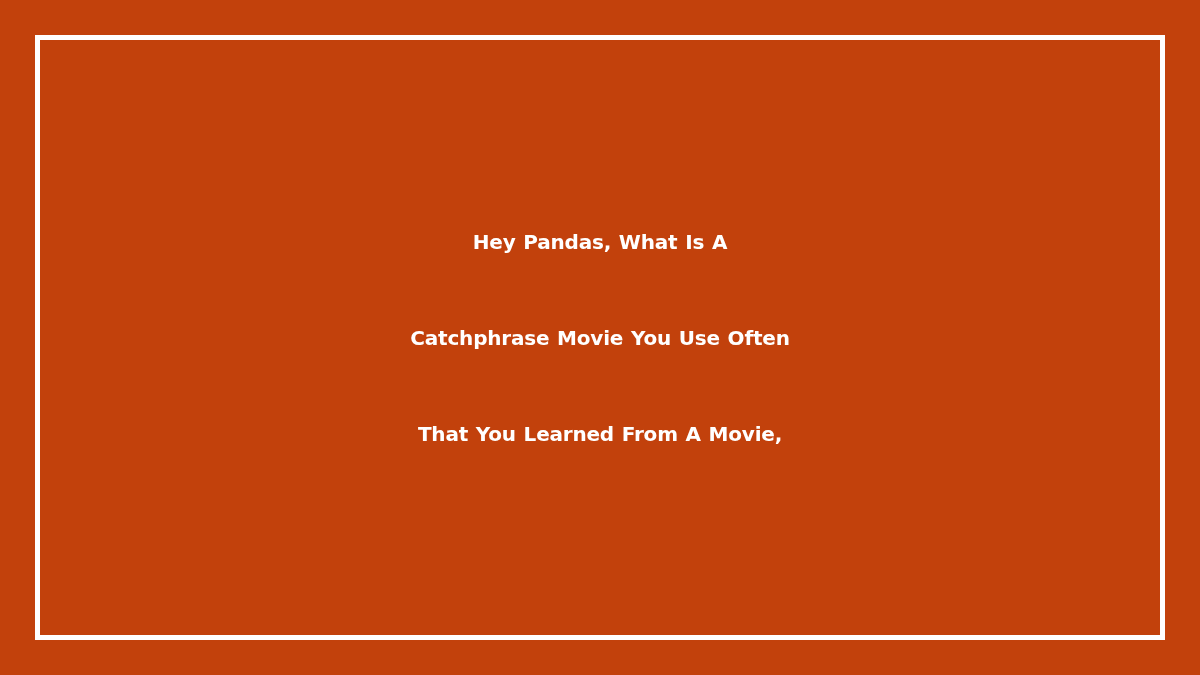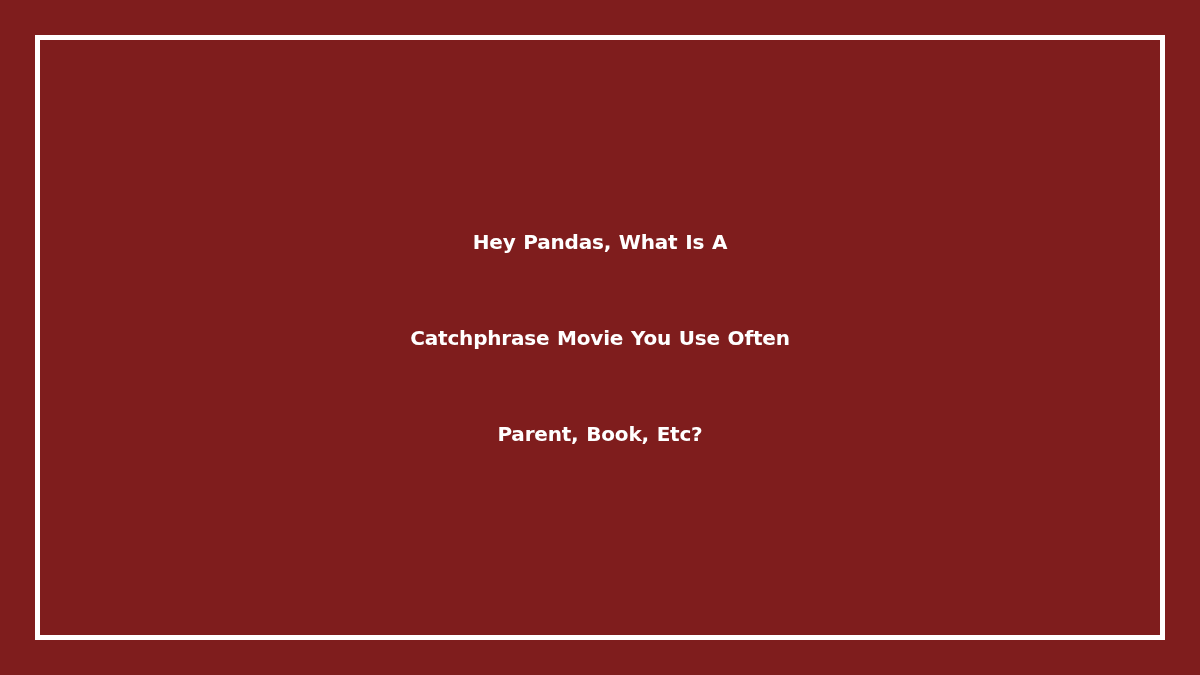--- a/index.html
+++ b/index.html
@@ -63,25 +63,25 @@
   }
 
   #headline .hl-line {
     display: block;
     white-space: nowrap;
   }
 </style>
 </head>
 <body>
 
-<div id="card" style="background: #7f1d1d;">
+<div id="card" style="background: #c2410c;">
 
   <div id="frame" style="border-color: rgb(255, 255, 255);"></div>
 
   <div id="headline-wrap">
     <h1 id="headline" style="color: rgb(255, 255, 255);">
       <span class="hl-line" style="font-size: 20px;">Hey Pandas, What Is A</span>
       <span class="hl-line" style="font-size: 20px;">Catchphrase Movie You Use Often</span>
-      <span class="hl-line" style="font-size: 20px;">Parent, Book, Etc?</span>
+      <span class="hl-line" style="font-size: 20px;">That You Learned From A Movie,</span>
     </h1>
   </div>
 
 </div>
 
 </body></html>

